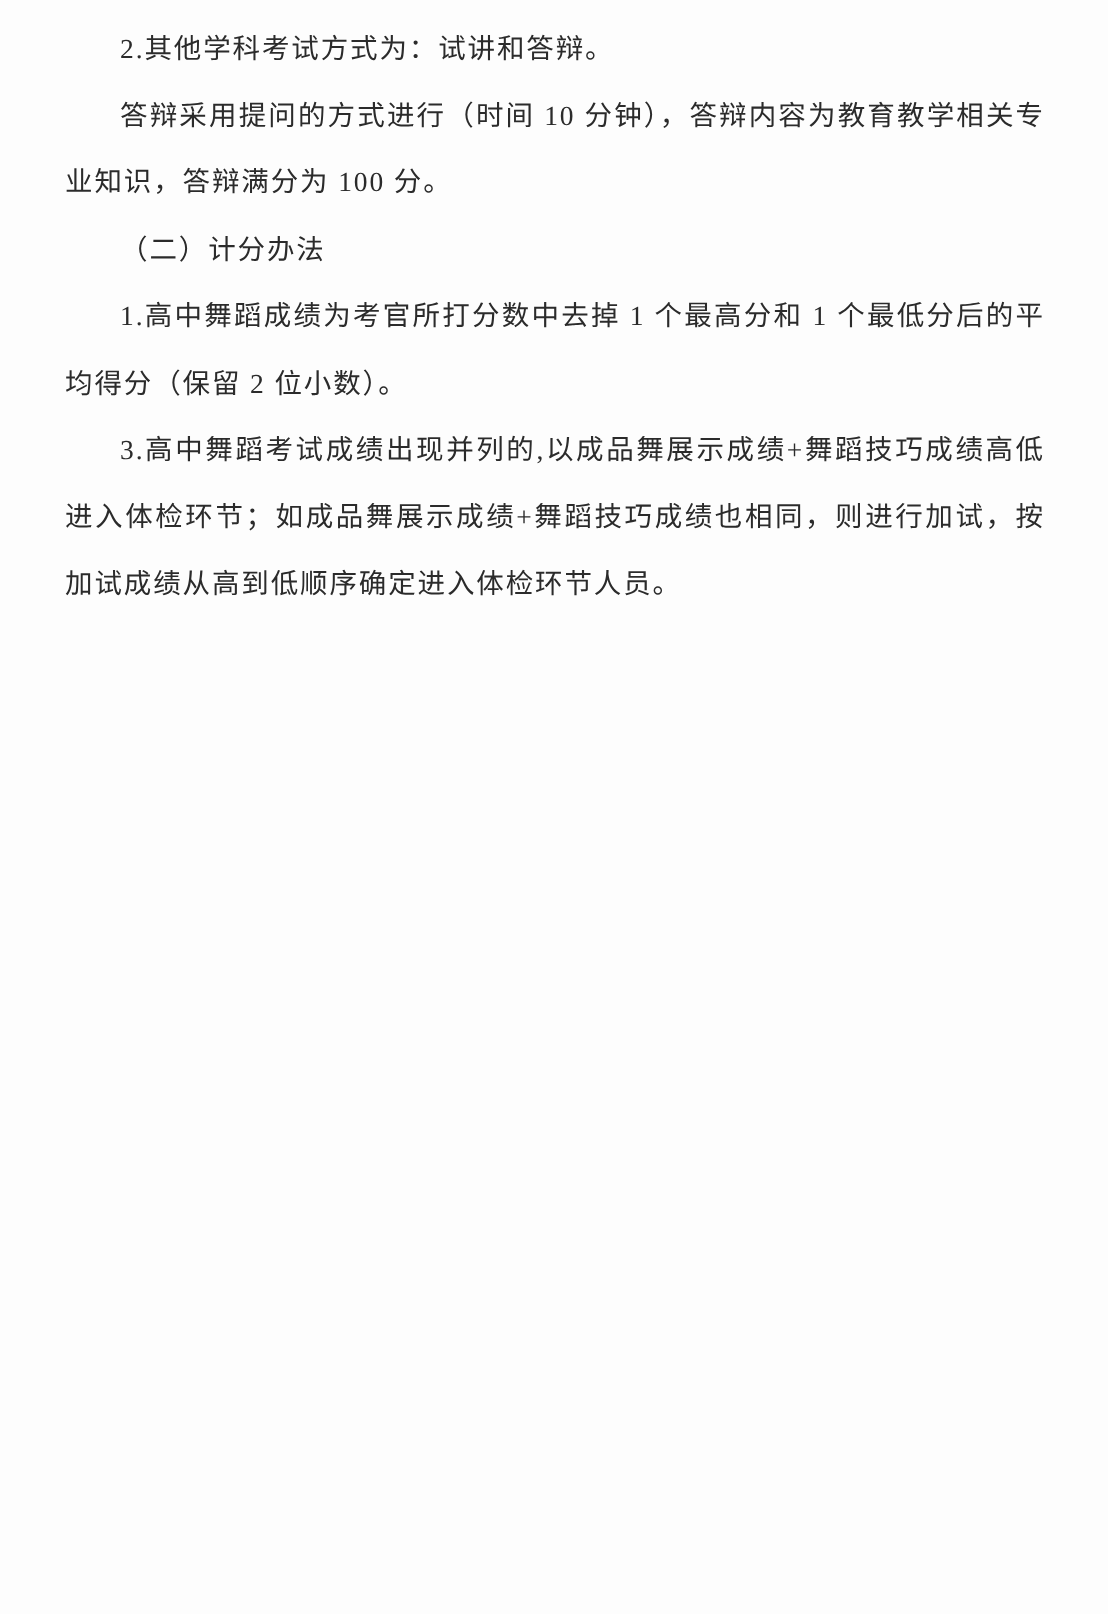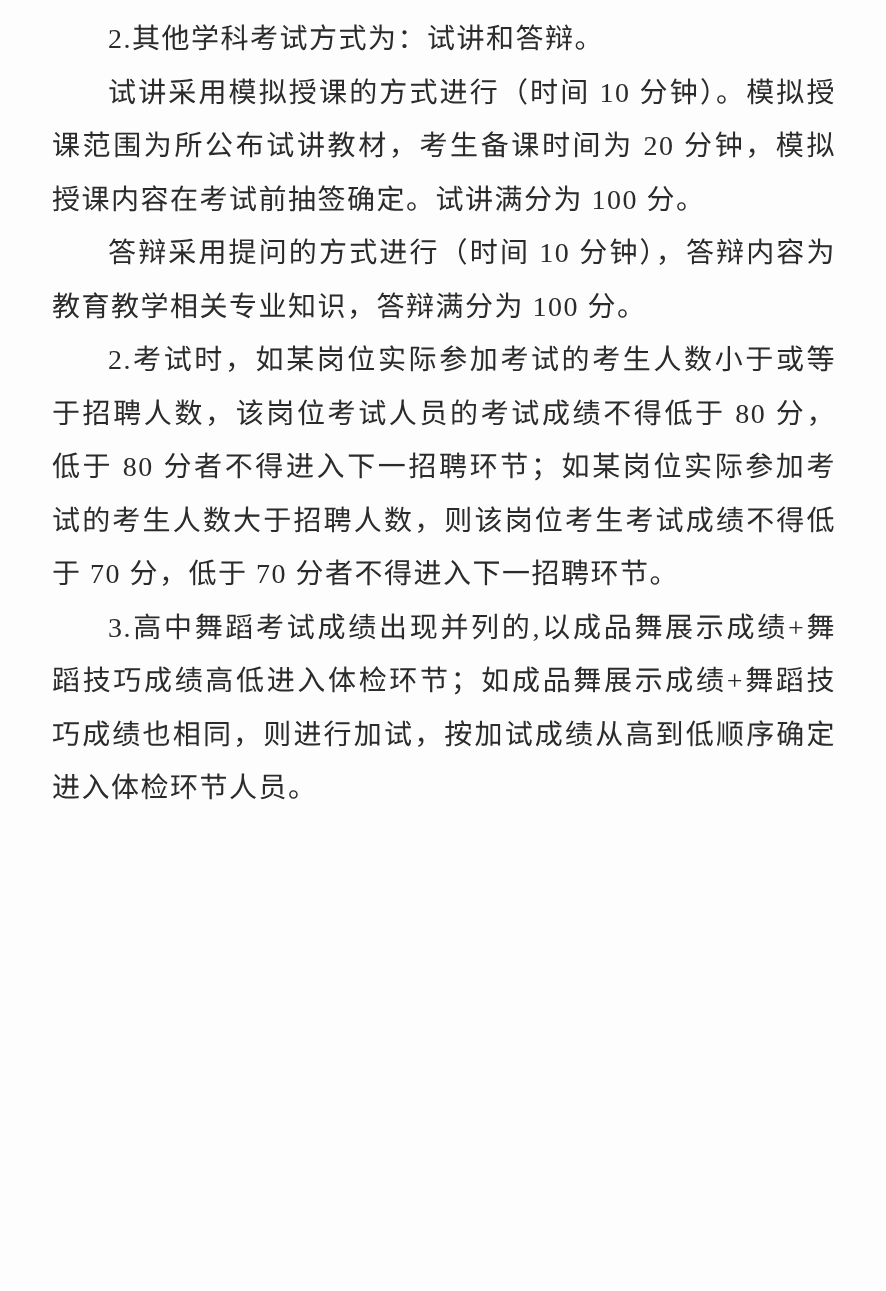--- a/index.html
+++ b/index.html
@@ -13,35 +13,35 @@
     overflow: hidden;
   }
   .page {
     box-sizing: border-box;
     width: 886px;
     height: 1291px;
     padding: 12px 50px 0 52px;
     background: var(--bg, #fdfdfd);
     color: var(--fg, #2b2b2b);
     font-family: "Liberation Serif", "DejaVu Serif", serif;
-    font-size: 28px;
+    font-size: 22px;
     line-height: 53.5px;
     letter-spacing: 1.5px;
     text-align: justify;
     text-rendering: optimizeLegibility;
   }
   .para {
     margin: 0;
     padding: 0;
     text-indent: 2em;
     word-break: break-all;
   }
 </style>
 </head>
 <body>
 
 <main class="page">
   <p class="para">2.其他学科考试方式为：试讲和答辩。</p>
-  <p class="para">试讲采用模拟授课的方式进行（时间 10 分钟）。模拟授课范围为所公布试讲教材，考生备课时间为 20 分钟，模拟授课内容在考试前抽签确定。试讲满分为 100 分。</p>
   <p class="para">答辩采用提问的方式进行（时间 10 分钟），答辩内容为教育教学相关专业知识，答辩满分为 100 分。</p>
-  <p class="para">2.考试时，如某岗位实际参加考试的考生人数小于或等于招聘人数，该岗位考试人员的考试成绩不得低于 80 分，低于 80 分者不得进入下一招聘环节；如某岗位实际参加考试的考生人数大于招聘人数，则该岗位考生考试成绩不得低于 70 分，低于 70 分者不得进入下一招聘环节。</p>
+  <p class="para">（二）计分办法</p>
+  <p class="para">1.高中舞蹈成绩为考官所打分数中去掉 1 个最高分和 1 个最低分后的平均得分（保留 2 位小数）。</p>
   <p class="para">3.高中舞蹈考试成绩出现并列的,以成品舞展示成绩+舞蹈技巧成绩高低进入体检环节；如成品舞展示成绩+舞蹈技巧成绩也相同，则进行加试，按加试成绩从高到低顺序确定进入体检环节人员。</p>
 </main>
 
 </body></html>

